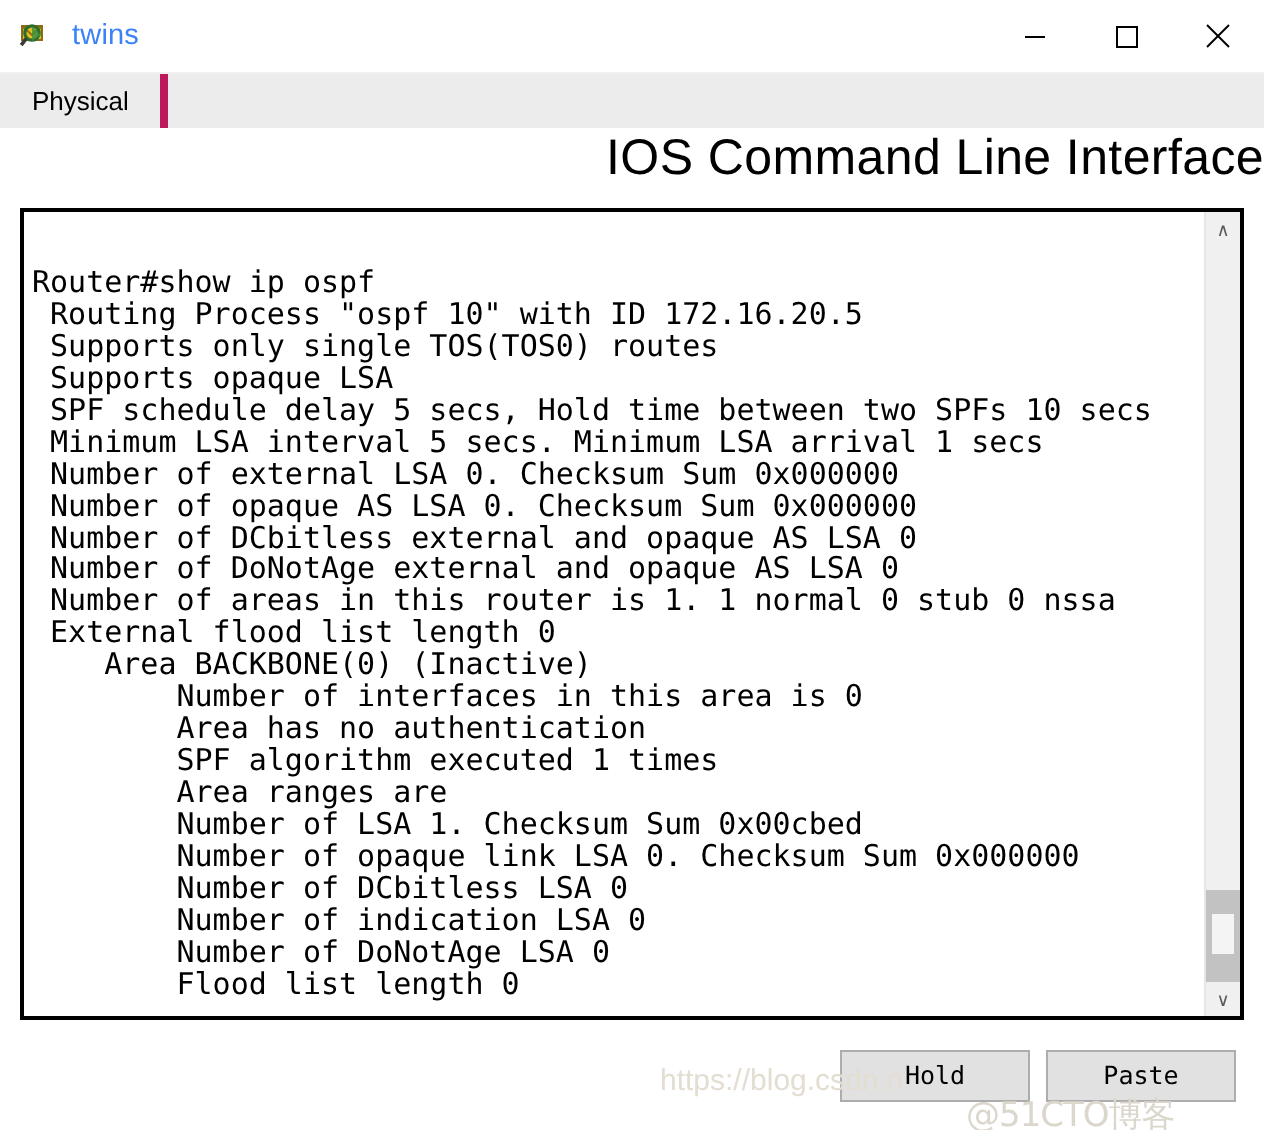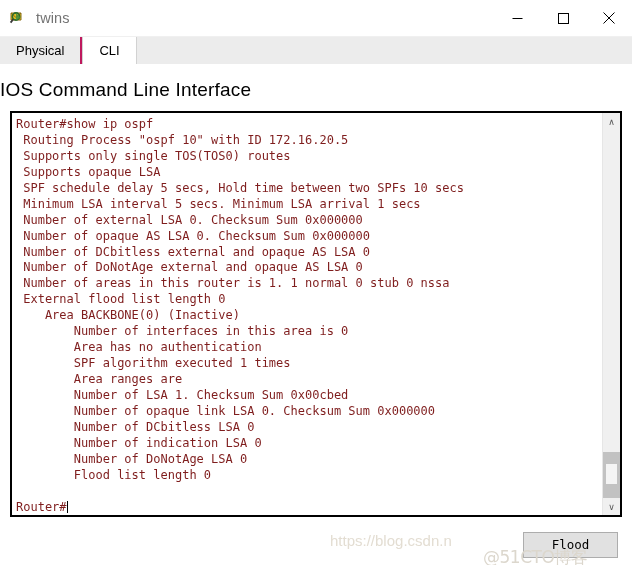--- a/index.html
+++ b/index.html
@@ -26,21 +26,21 @@
   .title-icon {
     width: 20px;
     height: 20px;
     margin-left: 8px;
     margin-right: 8px;
     position: relative;
     flex: 0 0 auto;
   }
   .title-text {
     font-size: 14.5px;
-    color: #737373;
+    color: #3b82f6;
     letter-spacing: 0.1px;
   }
   .win-controls {
     margin-left: auto;
     display: flex;
     height: 36px;
   }
   .win-btn {
     width: 46px;
     height: 36px;
@@ -59,64 +59,64 @@
     border-bottom: 1px solid #ffffff;
     position: relative;
   }
   .tab {
     height: 27px;
     line-height: 27px;
     padding: 0 16px;
     font-size: 13px;
     color: #000000;
     background: #ececec;
-    border-right: 2px solid #be185d;
+    border-right: 4px solid #be185d;
     box-sizing: border-box;
   }
   .tab.active {
     background: #ffffff;
     border-right: 1px solid #d2d2d2;
     border-left: 1px solid #d2d2d2;
   }
   .tabstrip-filler { flex: 1; height: 27px; background: #ececec; }
 
   
   .panel {
     background: #ffffff;
     padding: 0;
   }
   .page-title {
-    text-align: left;
-    font-size: 19px;
-    color: #000000;
-    padding-top: 14px;
+    text-align: right;
+    font-size: 25px;
+    color: #000000;
     padding-bottom: 10px;
     letter-spacing: 0.2px;
   }
 
   
   .terminal-wrap {
     margin: 0 10px;
     border: 2px solid #000000;
     height: 406px;
     box-sizing: border-box;
     display: flex;
     background: #ffffff;
     position: relative;
   }
   .terminal {
     flex: 1;
     overflow: hidden;
     padding: 4px 0 0 4px;
     font-family: "DejaVu Sans Mono", "Liberation Mono", monospace;
-    font-size: 12px;
+    font-size: 15px;
     line-height: 15.95px;
-    color: #7f1d1d;
+    color: #000000;
     white-space: pre;
     box-sizing: border-box;
+    margin-top: 24px;
   }
   .terminal .line { height: 15.95px; }
   .cursor {
     display: inline-block;
     width: 1px;
     height: 12px;
     background: #000;
     vertical-align: -2px;
   }
 
@@ -235,21 +235,20 @@
       <svg width="12" height="12" viewBox="0 0 12 12">
         <line x1="0.5" y1="0.5" x2="11.5" y2="11.5" stroke="#000" stroke-width="1"></line>
         <line x1="11.5" y1="0.5" x2="0.5" y2="11.5" stroke="#000" stroke-width="1"></line>
       </svg>
     </div>
   </div>
 </div>
 
 <div class="tabstrip">
   <div class="tab">Physical</div>
-  <div class="tab active">CLI</div>
   <div class="tabstrip-filler"></div>
 </div>
 
 <div class="panel">
 
   <div class="page-title">IOS Command Line Interface</div>
 
   <div class="terminal-wrap">
     <div class="terminal" id="terminal-output"><div class="line">Router#show ip ospf</div><div class="line"> Routing Process "ospf 10" with ID 172.16.20.5</div><div class="line"> Supports only single TOS(TOS0) routes</div><div class="line"> Supports opaque LSA</div><div class="line"> SPF schedule delay 5 secs, Hold time between two SPFs 10 secs</div><div class="line"> Minimum LSA interval 5 secs. Minimum LSA arrival 1 secs</div><div class="line"> Number of external LSA 0. Checksum Sum 0x000000</div><div class="line"> Number of opaque AS LSA 0. Checksum Sum 0x000000</div><div class="line"> Number of DCbitless external and opaque AS LSA 0</div><div class="line"> Number of DoNotAge external and opaque AS LSA 0</div><div class="line"> Number of areas in this router is 1. 1 normal 0 stub 0 nssa</div><div class="line"> External flood list length 0</div><div class="line">    Area BACKBONE(0) (Inactive)</div><div class="line">        Number of interfaces in this area is 0</div><div class="line">        Area has no authentication</div><div class="line">        SPF algorithm executed 1 times</div><div class="line">        Area ranges are</div><div class="line">        Number of LSA 1. Checksum Sum 0x00cbed</div><div class="line">        Number of opaque link LSA 0. Checksum Sum 0x000000</div><div class="line">        Number of DCbitless LSA 0</div><div class="line">        Number of indication LSA 0</div><div class="line">        Number of DoNotAge LSA 0</div><div class="line">        Flood list length 0</div><div class="line"></div><div class="line">Router#<span class="cursor"></span></div></div>
 
@@ -258,19 +257,20 @@
       <div class="sb-track">
         <div class="sb-thumb">
           <div class="sb-thumb-inner"></div>
         </div>
       </div>
       <div class="sb-arrow">∨</div>
     </div>
   </div>
 
   <div class="footer">
-    <div class="btn">Flood</div>
+    <div class="btn">Hold</div>
+    <div class="btn">Paste</div>
   </div>
 
 </div>
 
 <div class="watermark">https://blog.csdn.n</div>
 <div class="watermark2">@51CTO博客</div>
 
 </body></html>

